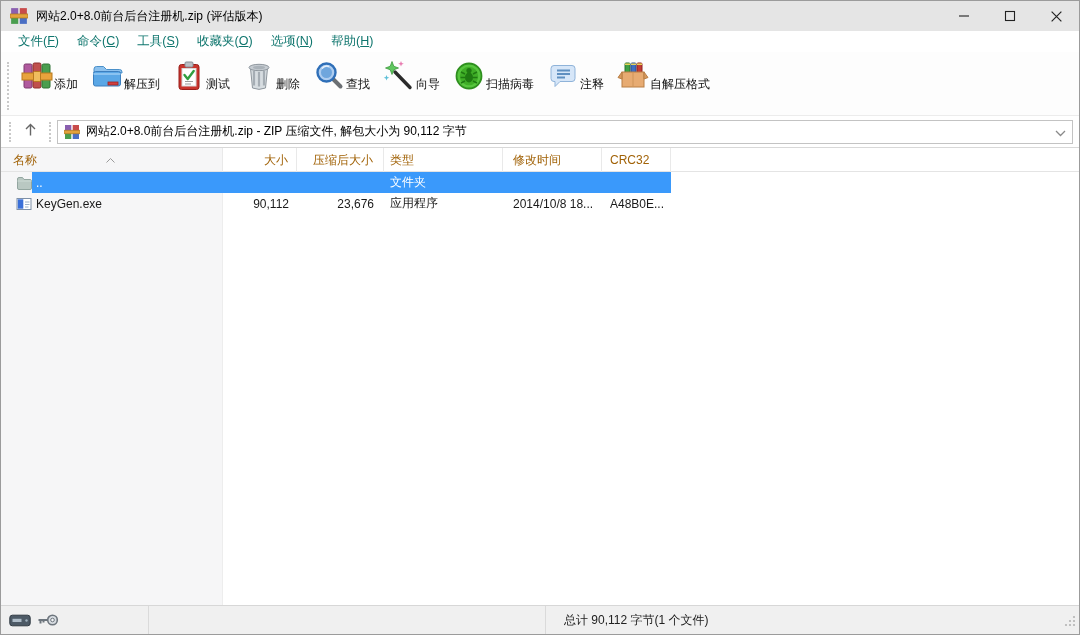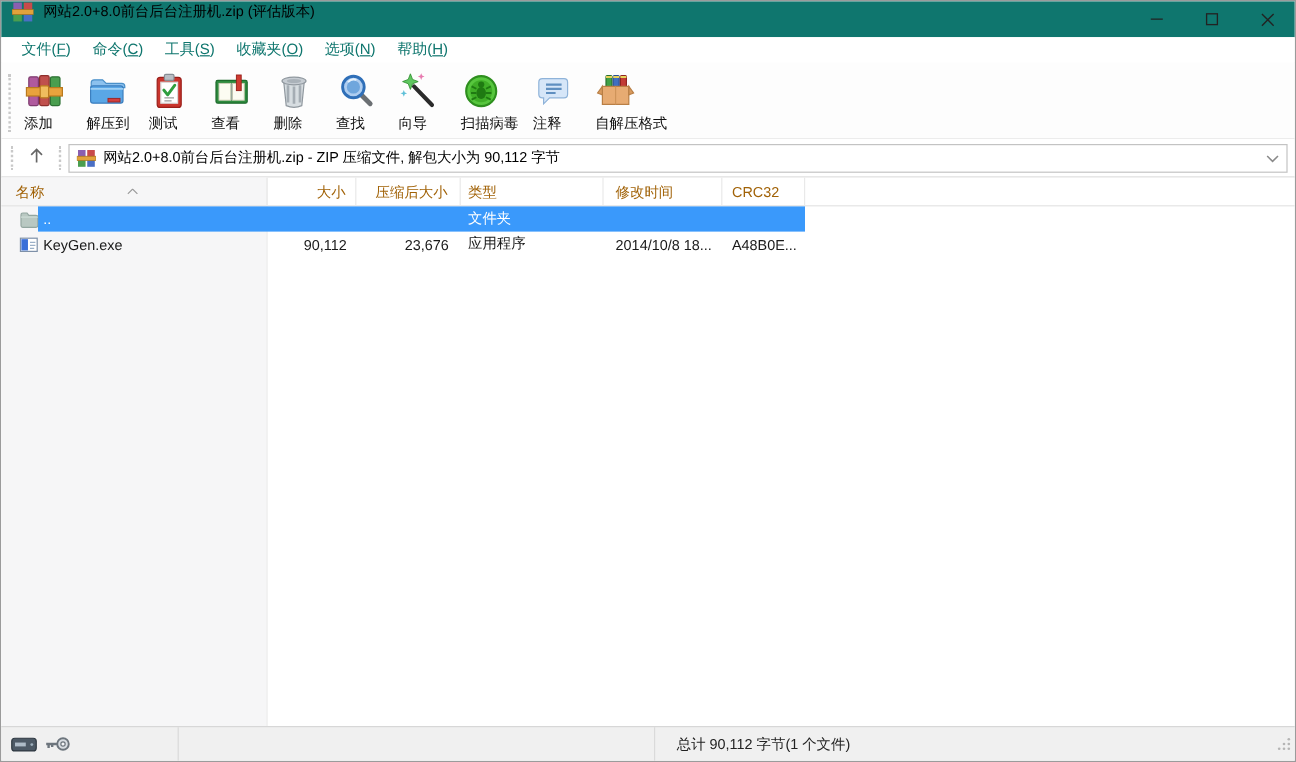--- a/index.html
+++ b/index.html
@@ -3,37 +3,37 @@
 <meta charset="utf-8">
 <style>
   * { box-sizing: border-box; margin: 0; padding: 0; }
   html,body { background:#e8e8e8; }
   body { font-family:"Liberation Sans","DejaVu Sans",sans-serif; }
   .window {
     position:relative; width:1080px; height:635px; background:#fff;
     border:1px solid #9b9b9b; overflow:hidden;
   }
   
-  .titlebar { height:30px; display:flex; background:#0f766e; }
+  .titlebar { height:30px; display:flex; align-items:center; background:#e5e5e5; }
   .titlebar .app-icon { width:18px; height:18px; margin:0 8px 0 9px; flex:0 0 auto; }
   .titlebar .title { font-size:12px; color:#000; flex:1 1 auto; white-space:nowrap; }
   .win-controls { display:flex; height:30px; }
   .win-btn { width:46px; height:30px; display:flex; align-items:center; justify-content:center; }
   .win-btn svg { display:block; }
   
   .menubar { height:21px; display:flex; align-items:center; padding-left:8px; background:#fff; }
   .menu-item { font-size:12.5px; color:#0f766e; padding:2px 9px; white-space:nowrap; }
   .menu-item .u { text-decoration:underline; }
   
   .toolbar { height:64px; display:flex; align-items:flex-start; background:#fdfdfd;
              border-bottom:1px solid #ececec; padding:4px 0 0 4px; }
   .gripper { border-left:2px dotted #c9c9c9; align-self:center; }
   .toolbar .gripper { height:48px; margin:0 5px 0 2px; }
-  .tb-btn { min-width:52px; padding:2px 5px 0; display:flex; flex-direction:column;
-            align-items:flex-start; border:1px solid transparent; border-radius:3px; }
+  .tb-btn { min-width:52px; padding:2px 5px 0; display:flex; 
+            align-items:flex-end; border:1px solid transparent; border-radius:3px; }
   .tb-btn .tb-ico { width:34px; height:34px; display:flex; align-items:center; justify-content:center; }
   .tb-btn .tb-ico svg { width:32px; height:32px; }
   .tb-label { font-size:12px; color:#111; margin-top:2px; white-space:nowrap; }
   .tb-btn.sep-after { margin-right:16px; position:relative; }
   .tb-btn.sep-after::after { content:""; position:absolute; right:-9px; top:2px; height:52px;
             border-right:1px solid #dcdcdc; }
   
   .addressrow { height:32px; display:flex; align-items:center; background:#fff;
                 border-bottom:1px solid #d8d8d8; padding:0 6px 0 4px; }
   .addressrow .gripper { height:20px; margin:0 4px; }
@@ -175,32 +175,20 @@
               <rect x="6" y="4.5" width="20" height="25" rx="2.5" fill="#c9342c" stroke="#9a1f1a"></rect>
               <rect x="9" y="8.5" width="14" height="17.5" fill="#ffffff" stroke="#d8d8d8"></rect>
               <rect x="12" y="2" width="8" height="5" rx="1.2" fill="#b9bec4" stroke="#868d94"></rect>
               <path d="M11.5 15 l3.2 4 l6-8" stroke="#2f9e3f" stroke-width="2.4" fill="none" stroke-linecap="round" stroke-linejoin="round"></path>
               <path d="M12 21.5 h8 M12 24 h6" stroke="#9a9a9a" stroke-width="1"></path>
             </svg>
           </span>
           <span class="tb-label">测试</span>
         </div>
 
-        <div class="tb-btn idx-3">
-          <span class="tb-ico">
-            <svg viewBox="0 0 32 32">
-              <rect x="3" y="7" width="26" height="19" rx="1.5" fill="#2e8b3e" stroke="#1d6a2b"></rect>
-              <rect x="5.5" y="9.5" width="9.8" height="14" fill="#fcfcf2" stroke="#cfcfb8" stroke-width="0.8"></rect>
-              <rect x="16.7" y="9.5" width="9.8" height="14" fill="#fcfcf2" stroke="#cfcfb8" stroke-width="0.8"></rect>
-              <path d="M16 9.5 v14" stroke="#9aa89d"></path>
-              <rect x="20" y="2.5" width="4" height="13" fill="#cf3b31" stroke="#9a231c" stroke-width="0.8"></rect>
-            </svg>
-          </span>
-          <span class="tb-label">查看</span>
-        </div>
 
         <div class="tb-btn idx-4">
           <span class="tb-ico">
             <svg viewBox="0 0 32 32">
               <path d="M7.5 8.5 l2 19.5 q6.5 2.8 13 0 l2-19.5" fill="#d7dde1" stroke="#8f979e"></path>
               <path d="M11 11 v14.5 M16 12 v14.5 M21 11 v14.5" stroke="#a5adb4" stroke-width="2.2"></path>
               <ellipse cx="16" cy="7.5" rx="10" ry="3.2" fill="#c6ccd2" stroke="#8f979e"></ellipse>
               <ellipse cx="16" cy="7.5" rx="6" ry="1.7" fill="#aab2b9"></ellipse>
             </svg>
           </span>

